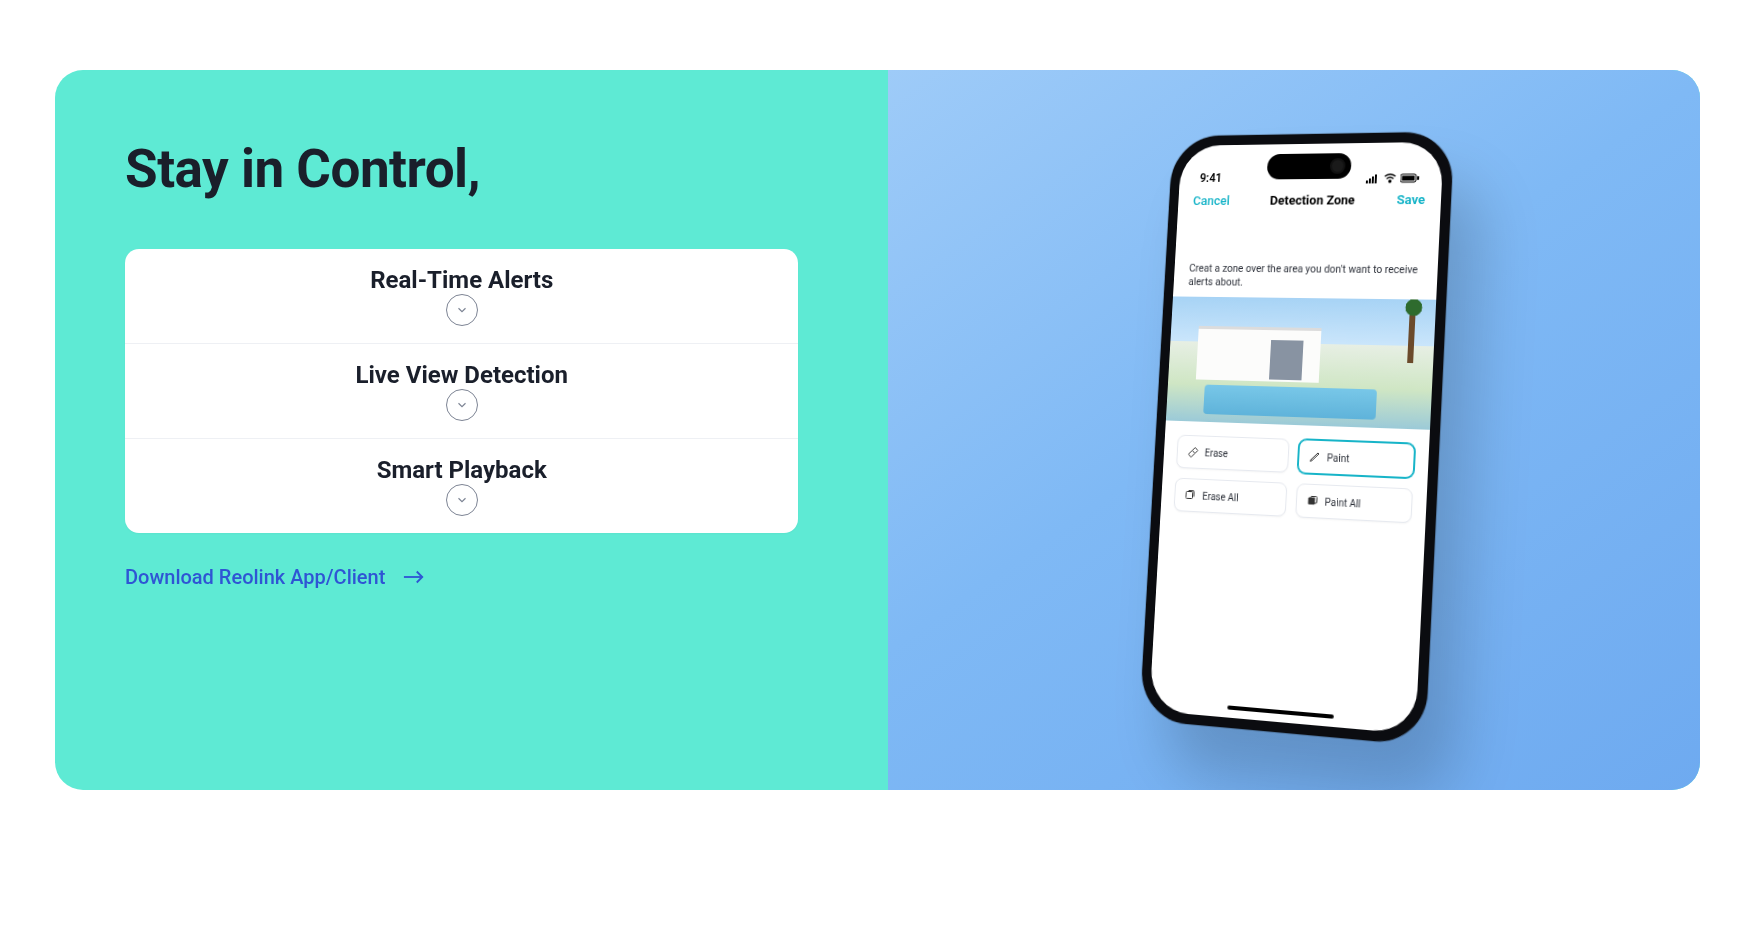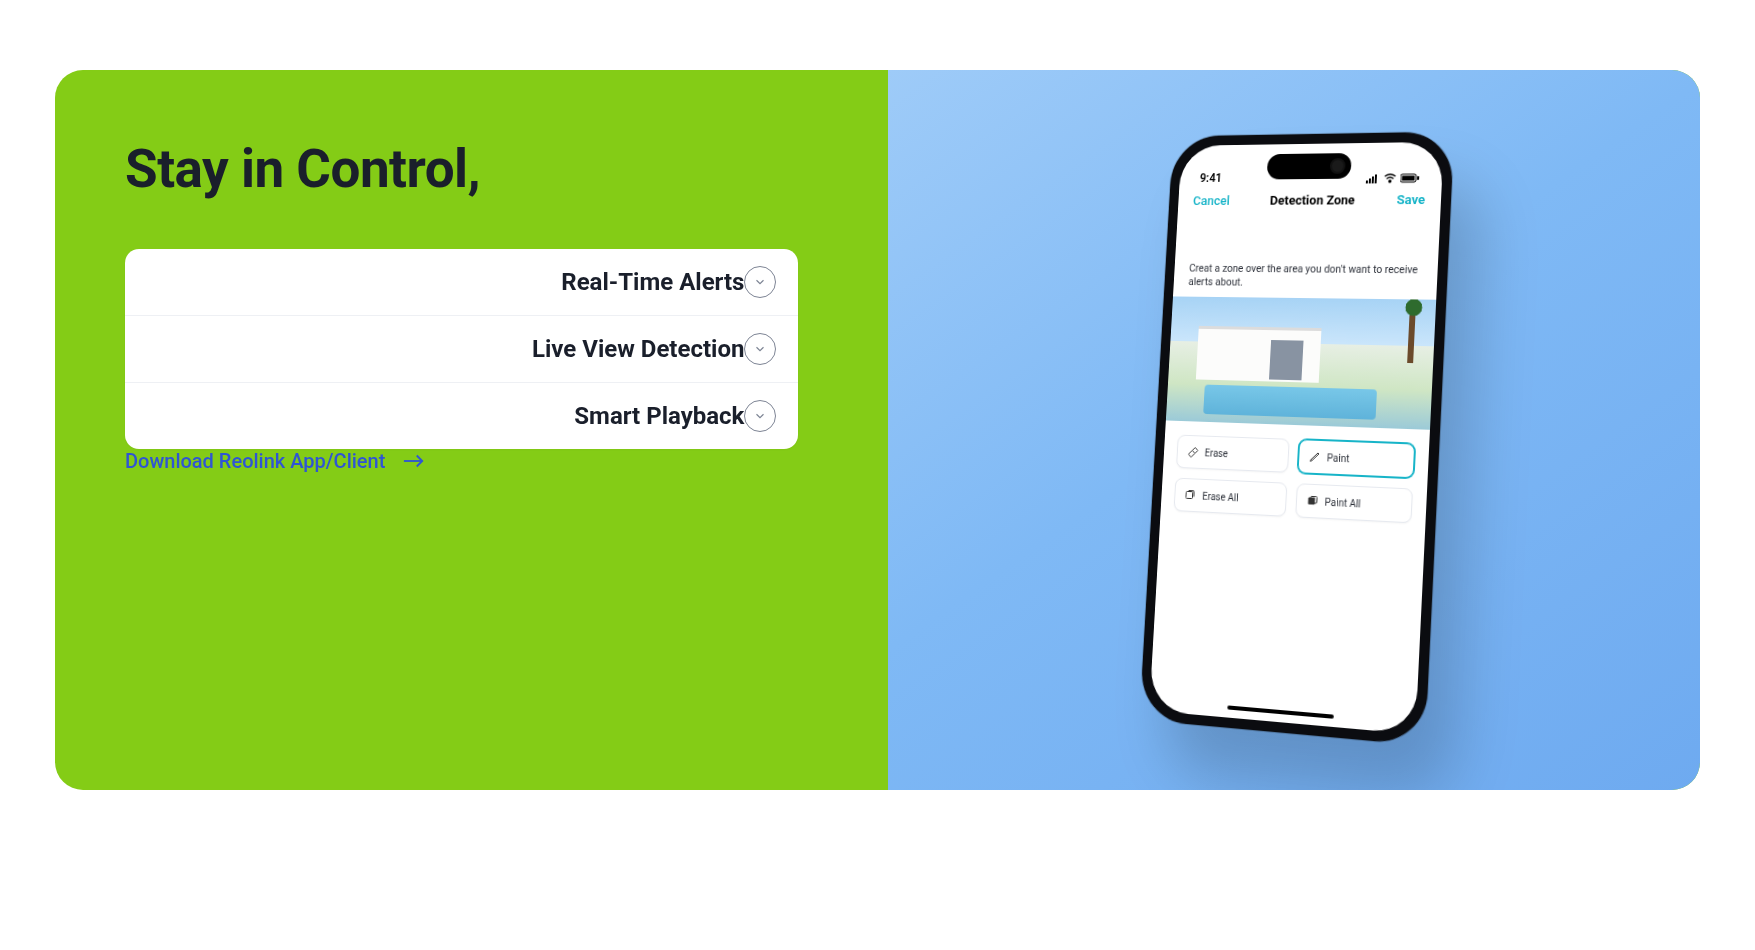--- a/index.html
+++ b/index.html
@@ -9,21 +9,21 @@
     width: 1755px;
     height: 950px;
     padding: 70px 55px 40px 55px;
   }
   .card {
     width: 100%;
     height: 720px;
     border-radius: 28px;
     display: flex;
     overflow: hidden;
-    background: #84cc16;
+    background: #5eead4;
     gap: 20px;
   }
   .left {
     width: 50%;
     padding: 68px 70px 40px 70px;
     display: flex;
     flex-direction: column;
   }
   .headline {
     font-size: 53px;
@@ -42,20 +42,21 @@
   .acc-item {
     border-bottom: 1px solid #eef0f4;
   }
   .acc-item:last-child { border-bottom: none; }
   .acc-header {
     display: flex;
     align-items: center;
     justify-content: flex-end;
     padding: 17px 22px;
     cursor: pointer;
+    flex-direction: column;
   }
   .acc-title {
     font-size: 24px;
     font-weight: 700;
     color: #1a1f2b;
   }
   .chev {
     width: 32px;
     height: 32px;
     border: 1.5px solid #7d8494;
@@ -69,20 +70,21 @@
   .chev.open {
     border-color: #1a1f2b;
   }
   .acc-body {
     padding: 0 22px 22px 22px;
     font-size: 18px;
     line-height: 1.55;
     color: #6c7280;
   }
   .download-link {
+    margin-top: 32px;
     display: inline-flex;
     align-items: center;
     gap: 18px;
     color: #2f55d4;
     font-size: 20px;
     font-weight: 500;
     text-decoration: none;
     cursor: pointer;
   }
   .right {

